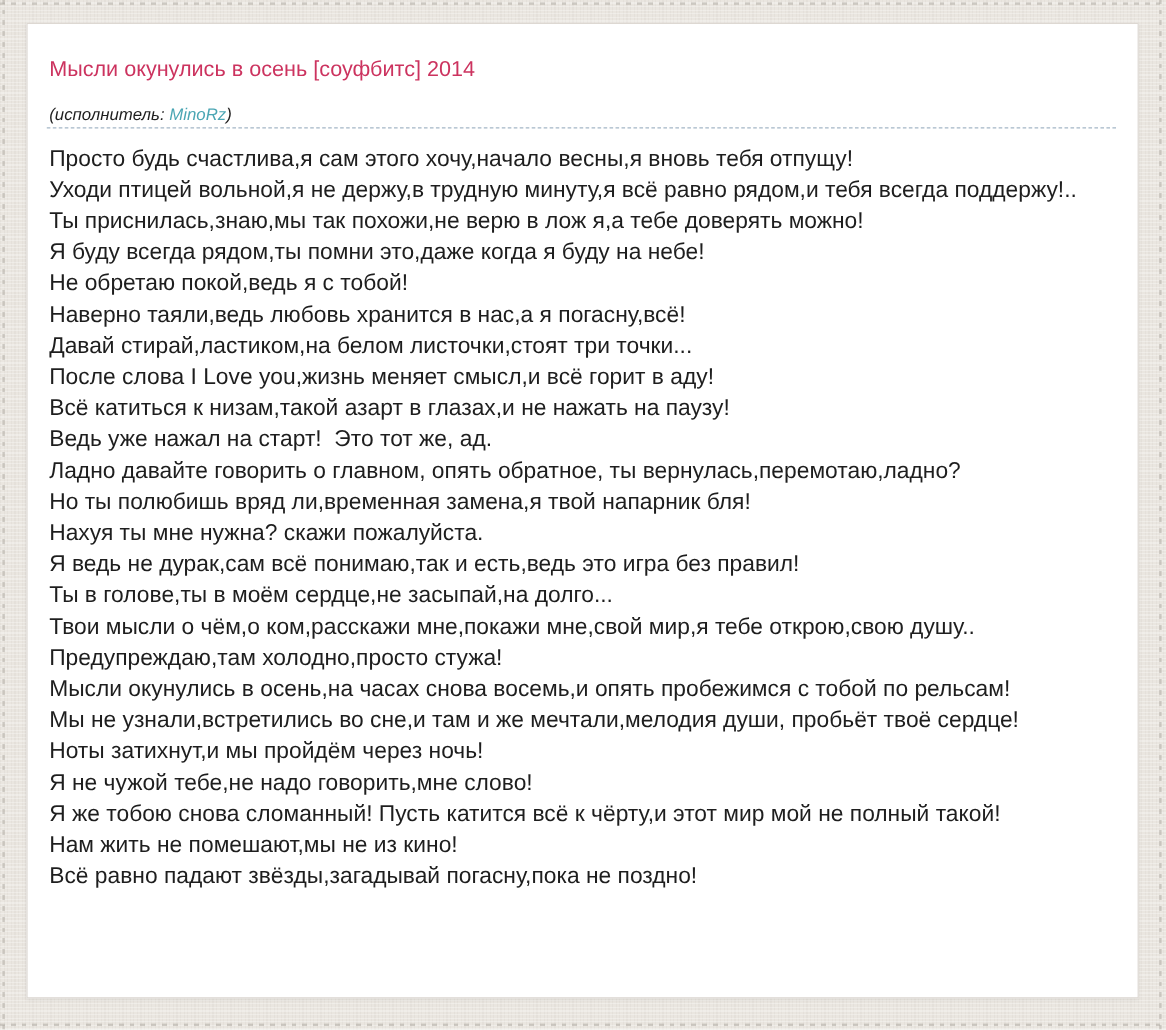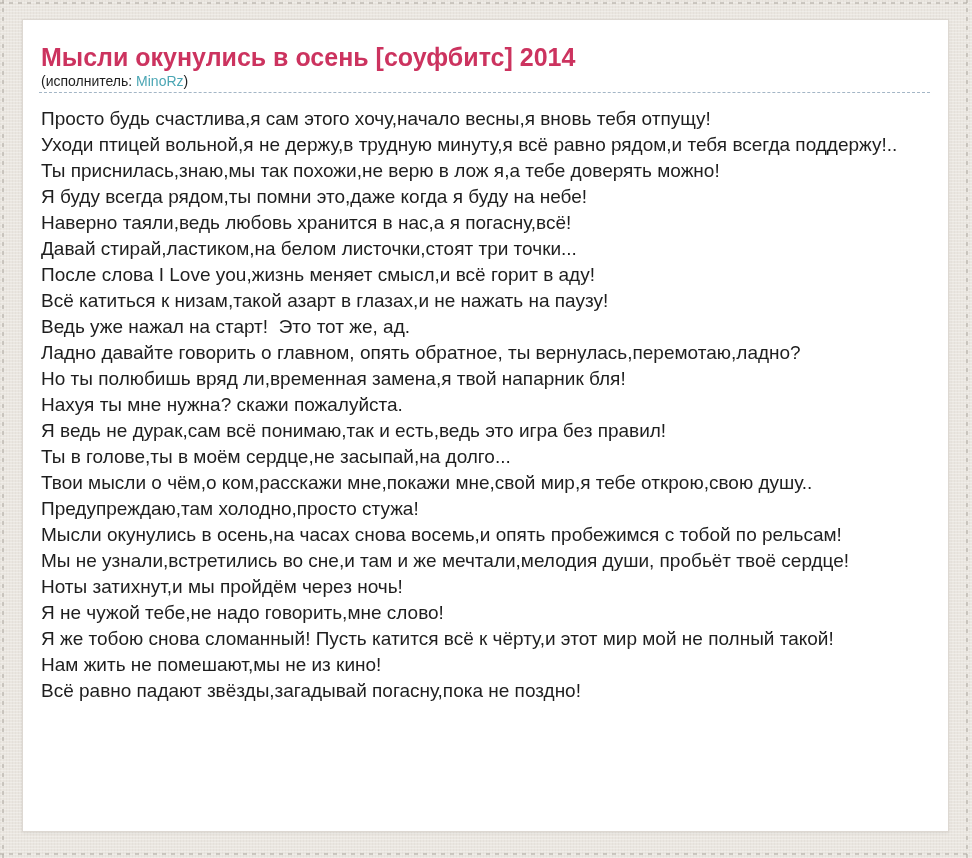--- a/index.html
+++ b/index.html
@@ -44,31 +44,32 @@
     top: 19px;
     width: 927px;
     height: 813px;
     background: var(--card);
     border: 1px solid var(--card-border);
     box-shadow: 0 1px 3px rgba(0,0,0,0.07);
     overflow: hidden;
   }
   .title {
     margin: 25px 18px 0 18px;
-    font-size: 25px;
+    font-size: 18px;
     line-height: 24px;
-    font-weight: bold;
+    font-weight: normal;
     color: var(--title);
     white-space: nowrap;
   }
   .subtitle {
-    margin: 5px 18px 0 18px;
+    margin: 19px 18px 0 18px;
     font-size: 14px;
     line-height: 15px;
     color: var(--text);
+    font-style: italic;
   }
   .artist-link {
     color: var(--artist-link);
     text-decoration: none;
     cursor: pointer;
   }
   .separator {
     margin: 3px 18px 0 16px;
     border-bottom: 1px dashed var(--separator);
     height: 0;
@@ -93,20 +94,21 @@
 
 <div class="card">
   <h1 class="title">Мысли окунулись в осень [соуфбитс] 2014</h1>
   <div class="subtitle"><span>(исполнитель: </span><a class="artist-link">MinoRz</a><span>)</span></div>
   <div class="separator"></div>
   <div class="lyrics">
       <div class="lyric-line">Просто будь счастлива,я сам этого хочу,начало весны,я вновь тебя отпущу!</div>
       <div class="lyric-line">Уходи птицей вольной,я не держу,в трудную минуту,я всё равно рядом,и тебя всегда поддержу!..</div>
       <div class="lyric-line">Ты приснилась,знаю,мы так похожи,не верю в лож я,а тебе доверять можно!</div>
       <div class="lyric-line">Я буду всегда рядом,ты помни это,даже когда я буду на небе!</div>
+      <div class="lyric-line">Не обретаю покой,ведь я с тобой!</div>
       <div class="lyric-line">Наверно таяли,ведь любовь хранится в нас,а я погасну,всё!</div>
       <div class="lyric-line">Давай стирай,ластиком,на белом листочки,стоят три точки...</div>
       <div class="lyric-line">После слова I Love you,жизнь меняет смысл,и всё горит в аду!</div>
       <div class="lyric-line">Всё катиться к низам,такой азарт в глазах,и не нажать на паузу!</div>
       <div class="lyric-line">Ведь уже нажал на старт!  Это тот же, ад.</div>
       <div class="lyric-line">Ладно давайте говорить о главном, опять обратное, ты вернулась,перемотаю,ладно?</div>
       <div class="lyric-line">Но ты полюбишь вряд ли,временная замена,я твой напарник бля!</div>
       <div class="lyric-line">Нахуя ты мне нужна? скажи пожалуйста.</div>
       <div class="lyric-line">Я ведь не дурак,сам всё понимаю,так и есть,ведь это игра без правил!</div>
       <div class="lyric-line">Ты в голове,ты в моём сердце,не засыпай,на долго...</div>

